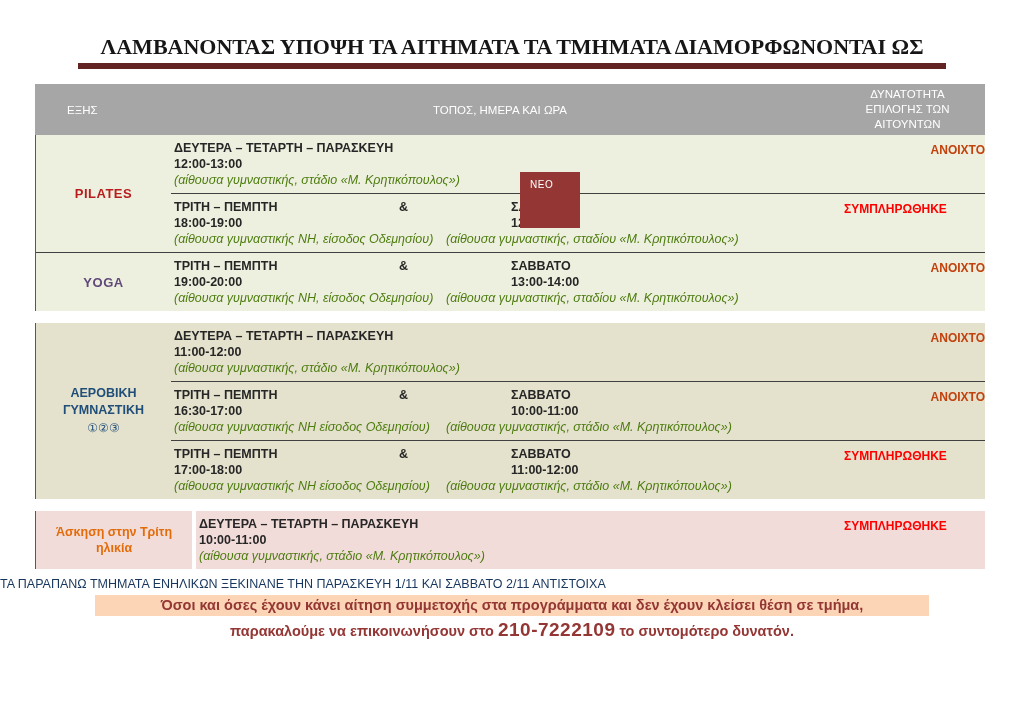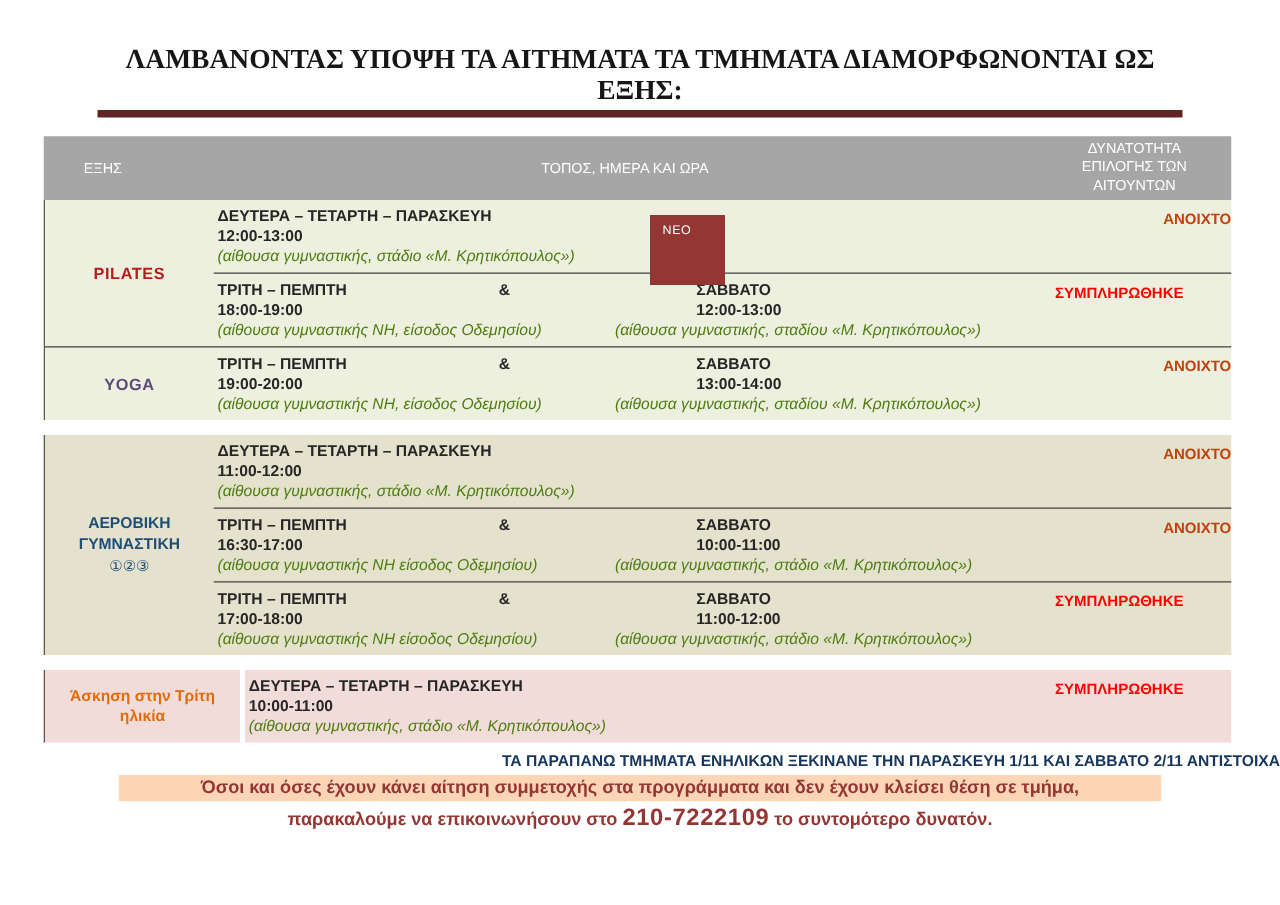--- a/index.html
+++ b/index.html
@@ -41,51 +41,50 @@
   .g3 .cell-label { width: 160px; border-right: 4px solid #fff; }
   .lbl-pilates { color: #b91c1c; letter-spacing: .5px; }
   .lbl-yoga    { color: #5F497A; letter-spacing: .5px; }
   .lbl-aerobic { color: #1F4E79; font-size: 12.5px; line-height: 17px; }
   .lbl-sub     { font-size: 12px; font-weight: normal; color: #1F4E79; margin-top: 1px; }
   .lbl-elderly { color: #E36C0A; font-size: 12.5px; line-height: 16px; max-width: 130px; }
 
   .cell-mid { flex: 1; min-width: 0; padding: 5px 0 5px 3px; font-size: 12.5px; line-height: 16px; color: #262626; }
   .days, .time, .amp { font-weight: bold; }
   .venue { font-style: italic; color: #4d7c0f; }
-  .dual { display: flex; gap: 46px; }
+  .dual { display: flex; }
   .d-left { width: 272px; flex-shrink: 0; }
   .days-line { display: flex; }
   .amp { margin-left: auto; margin-right: 38px; }
   .d-right { flex: 1; min-width: 0; }
   .pl { padding-left: 65px; }
 
   .cell-status { width: 155px; flex-shrink: 0; font-weight: bold; font-size: 12px; padding: 8px 0 0 14px; }
   .st-open { color: #c2410c; text-align: right; }
   .st-full { color: #FF0000; }
 
   
   .neo { position: absolute; left: 520px; top: 172px; width: 60px; height: 56px;
          background: #943634; color: #fff; font-size: 10px; letter-spacing: .5px;
          padding: 7px 0 0 10px; }
 
   
-  .f1 { margin-top: 8px; text-align: right; color: #17365D; font-weight: bold; font-size: 12.5px; }
+  .f1 { margin-top: 8px; text-align: left; color: #17365D; font-weight: normal; font-size: 12.5px; }
   .f2 { margin: 4px 95px 0; background: #FBD5B5; color: #943634; font-weight: bold;
         font-size: 14.5px; text-align: center; padding: 2px 0 3px; }
   .f3 { margin-top: 3px; text-align: center; color: #943634; font-weight: bold; font-size: 14.5px; }
   .phone { font-size: 19px; letter-spacing: .5px; text-align: right; }
 </style>
 </head>
 <body>
 
 <div class="doc">
 
   <div class="title">
     <div>ΛΑΜΒΑΝΟΝΤΑΣ ΥΠΟΨΗ ΤΑ ΑΙΤΗΜΑΤΑ ΤΑ ΤΜΗΜΑΤΑ ΔΙΑΜΟΡΦΩΝΟΝΤΑΙ ΩΣ</div>
-    <div>ΕΞΗΣ:</div>
   </div>
   <div class="title-rule"></div>
 
   <div class="sched">
 
     <div class="thead">
       <div class="th-dept">ΕΞΗΣ</div>
       <div class="th-mid">ΤΟΠΟΣ, ΗΜΕΡΑ ΚΑΙ ΩΡΑ</div>
       <div class="th-avail">
         <span>ΔΥΝΑΤΟΤΗΤΑ ΕΠΙΛΟΓΗΣ ΤΩΝ ΑΙΤΟΥΝΤΩΝ</span>

